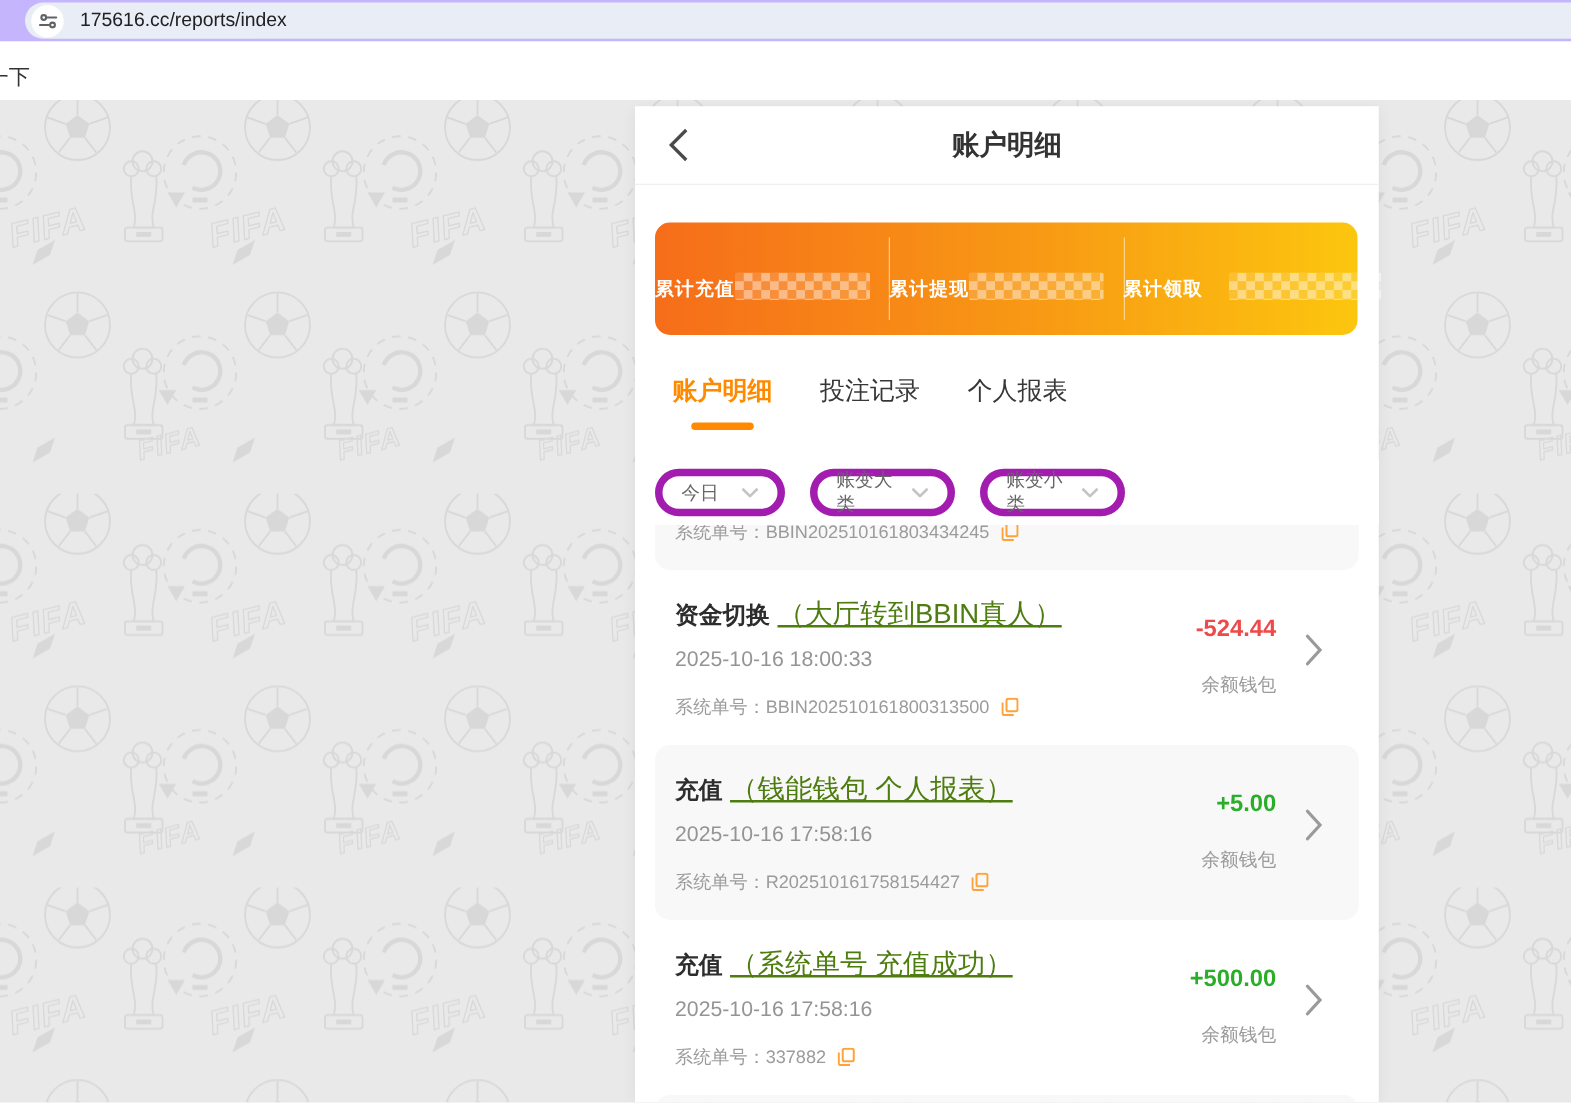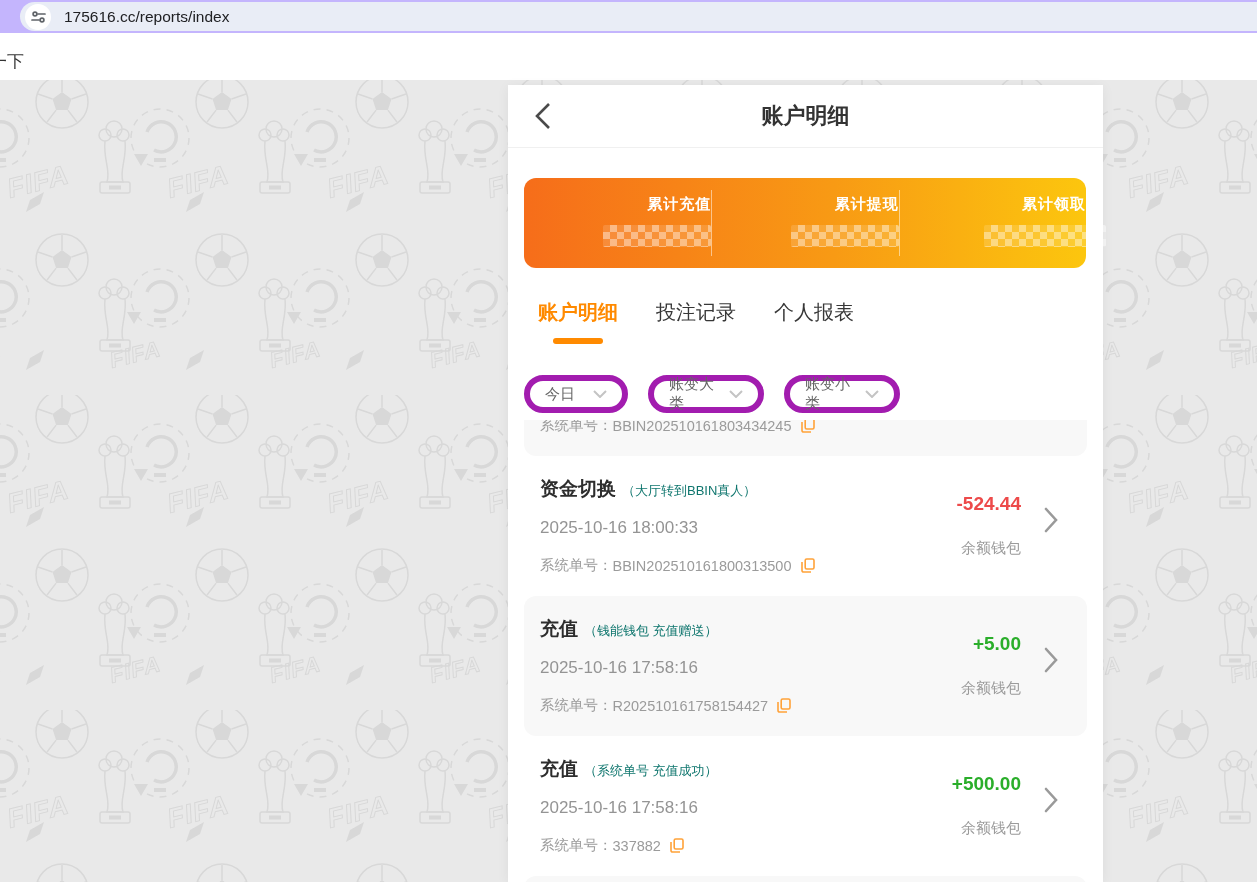--- a/index.html
+++ b/index.html
@@ -32,21 +32,21 @@
   .page-title{
     position:absolute;left:0;right:0;top:0;height:62px;line-height:62px;text-align:center;
     font-size:22px;font-weight:600;color:#333;
   }
   
   .summary-card{
     position:absolute;left:16px;top:93px;width:562px;height:90px;border-radius:12px;
     background:linear-gradient(90deg,#f66d1a 0%,#f89a14 55%,#fcc60e 100%);
     display:flex;
   }
-  .summary-col{position:relative;flex:1;display:flex;flex-direction:column;align-items:flex-end;}
+  .summary-col{position:relative;flex:1;display:flex;flex-direction:row;align-items:center;}
   .summary-col + .summary-col::before{
     content:"";position:absolute;left:0;top:12px;bottom:12px;width:1px;background:rgba(255,255,255,0.5);
   }
   .summary-label{margin-top:17px;font-size:15px;font-weight:700;color:#ffffff;letter-spacing:1px;}
   .summary-mosaic{
     margin-top:11px;width:108px;height:22px;border-radius:2px;
     background:conic-gradient(rgba(255,255,255,.48) 25%,rgba(255,255,255,.14) 0 50%,rgba(255,255,255,.48) 0 75%,rgba(255,255,255,.14) 0) 0 0 / 14px 14px;
   }
   .summary-col:nth-child(3) .summary-mosaic{width:122px;transform:translateX(20px);}
   
@@ -73,21 +73,21 @@
   
   .list{
     position:absolute;left:0;top:335px;width:595px;bottom:0;overflow:hidden;
     padding:0 16px;box-sizing:border-box;
   }
   .row{position:relative;width:563px;height:140px;}
   .row.gray{background:#f8f8f8;border-radius:12px;}
   .row.clipped{margin-top:-104px;}
   .row-titleline{position:absolute;left:16px;top:20px;display:flex;align-items:baseline;white-space:nowrap;}
   .row-title{font-size:19px;font-weight:700;color:#2d2d2d;}
-  .row-subtitle{font-size:13px;color:#0f766e;margin-left:6px;}
+  .row-subtitle{font-size:22px;color:#4d7c0f;margin-left:6px;text-decoration:underline;}
   .row-date{position:absolute;left:16px;top:62px;font-size:17px;color:#949494;}
   .row-order{position:absolute;left:16px;top:100px;display:flex;align-items:center;font-size:14.5px;color:#9b9b9b;white-space:nowrap;}
   .copy-button{margin-left:9px;display:flex;cursor:pointer;}
   .row-amount{position:absolute;right:66px;top:37px;font-size:19px;font-weight:700;}
   .row-amount[data-type="negative"]{color:#ed4a4a;}
   .row-amount[data-type="positive"]{color:#2aae2a;}
   .row-wallet{position:absolute;right:66px;top:83px;font-size:15px;color:#9b9b9b;}
   .row-chevron{position:absolute;right:28px;top:51px;cursor:pointer;display:flex;}
 </style>
 </head>
@@ -290,21 +290,21 @@
       <span class="row-chevron">
         <svg width="15" height="26" viewBox="0 0 15 26">
           <polyline points="2,2 12,13 2,24" stroke="#9a9a9a" stroke-width="2.6" fill="none" stroke-linecap="round"></polyline>
         </svg>
       </span>
     </div>
 
     <div class="row gray">
       <div class="row-titleline">
         <span class="row-title">充值</span>
-        <span class="row-subtitle">（钱能钱包 充值赠送）</span>
+        <span class="row-subtitle">（钱能钱包 个人报表）</span>
       </div>
       <div class="row-date">2025-10-16 17:58:16</div>
       <div class="row-order">
         <span>系统单号：</span>
           <span>R202510161758154427</span>
         <span class="copy-button">
           <svg width="14" height="15" viewBox="0 0 14 15">
             <rect x="4.2" y="1" width="8.8" height="10" rx="1.5" fill="none" stroke="#ffa239" stroke-width="1.6"></rect>
             <path d="M10 14 H2.5 A1.5 1.5 0 0 1 1 12.5 V4" fill="none" stroke="#ffa239" stroke-width="1.6"></path>
           </svg>

